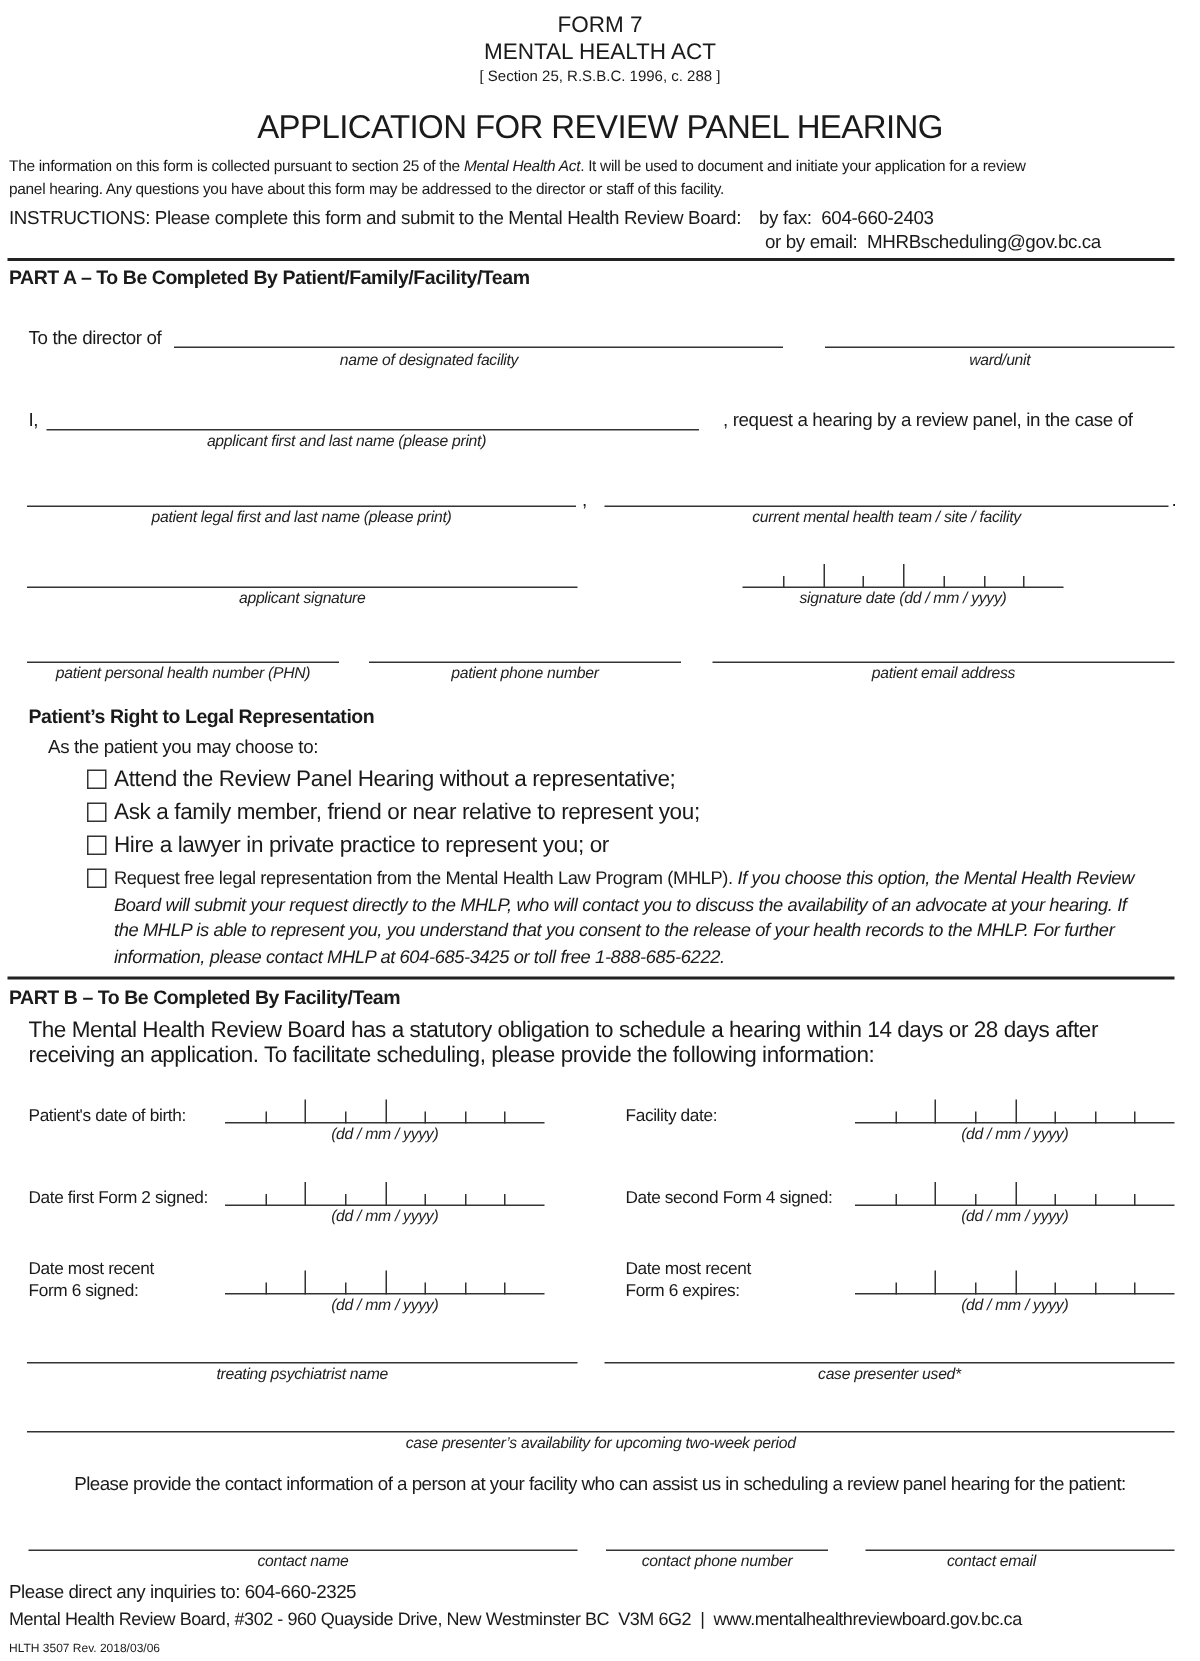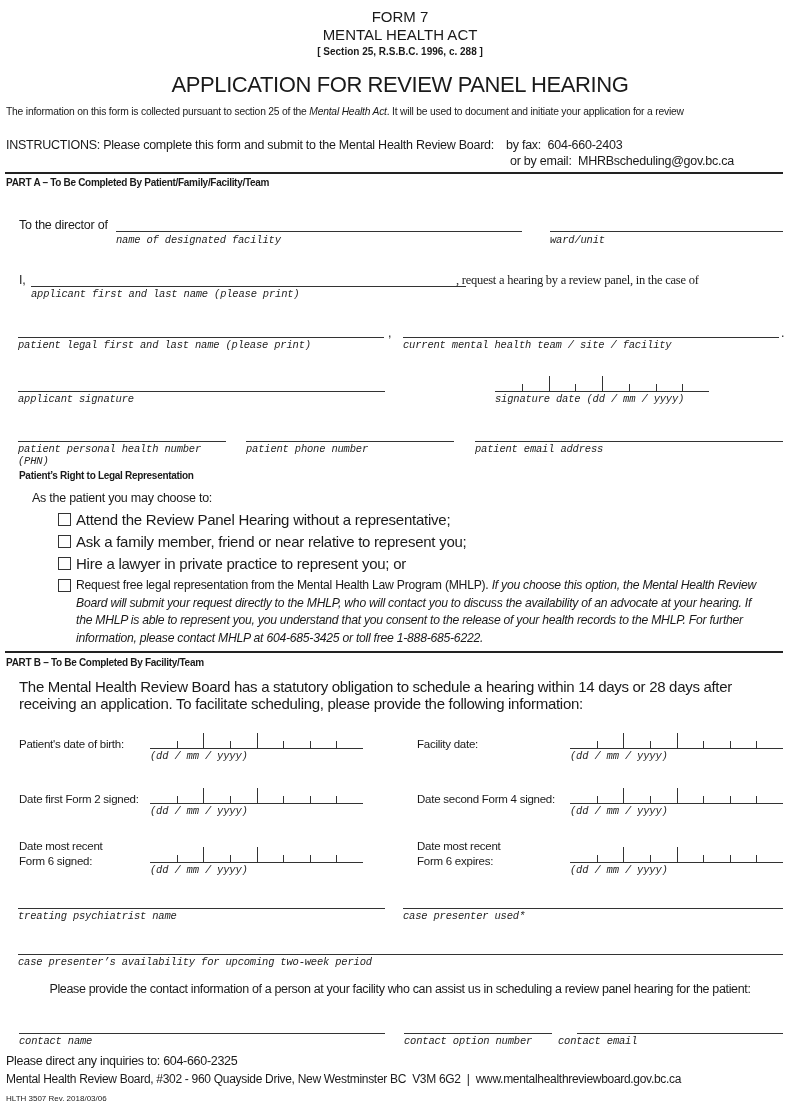--- a/index.html
+++ b/index.html
@@ -1,43 +1,44 @@
 <!DOCTYPE html>
 <html><head>
 <meta charset="utf-8">
 <style>
   html,body{margin:0;padding:0;background:#fff;}
   body{width:800px;height:1107px;position:relative;overflow:hidden;color:#1a1a1a;
        font-family:"Liberation Sans","DejaVu Sans",sans-serif;}
   .abs{position:absolute;}
-  .c{text-align:center;font-weight:bold;}
+  .c{text-align:center;}
   .b{font-weight:normal;}
   .it{font-style:italic;}
   .line{position:absolute;border-bottom:1.3px solid #333;height:0;}
-  .cap{position:absolute;font-size:10.5px;font-style:italic;text-align:left;color:#222;letter-spacing:-0.2px;font-family:Liberation Mono, monospace;}
+  .cap{position:absolute;font-size:10.5px;font-style:italic;text-align:center;color:#222;letter-spacing:-0.2px;}
   .rule{position:absolute;left:5px;width:778px;border-top:2px solid #222;}
-  .hdr{font-size:10px;font-weight:bold;letter-spacing:-0.3px;}
+  .hdr{font-size:13px;font-weight:bold;letter-spacing:-0.3px;}
   .txt{font-size:12.5px;letter-spacing:-0.25px;}
   .cb{position:absolute;width:11px;height:11px;border:1px solid #333;background:#fff;}
   .datefield{position:absolute;height:22px;}
   .datefield .base{position:absolute;left:0;right:0;bottom:0;border-bottom:1.3px solid #333;}
   .datefield .tick{position:absolute;bottom:0;width:0;border-left:1.2px solid #333;height:8px;}
   .datefield .tick.tall{height:16px;}
   .opt{position:absolute;left:76px;font-size:15px;letter-spacing:-0.25px;line-height:17.5px;}
 </style>
 </head>
 <body>
 
 <div class="abs c b" style="left:0;width:800px;top:8px;font-size:15px;">FORM 7</div>
 <div class="abs c b" style="left:0;width:800px;top:26px;font-size:15px;">MENTAL HEALTH ACT</div>
 <div class="abs c" style="left:0;width:800px;top:46px;font-size:10px;">[ Section 25, R.S.B.C. 1996, c. 288 ]</div>
 <div class="abs c b" style="left:0;width:800px;top:72px;font-size:22px;letter-spacing:-0.4px;">APPLICATION FOR REVIEW PANEL HEARING</div>
 
 <div class="abs" style="left:6px;top:104px;font-size:10.3px;line-height:15px;width:790px;letter-spacing:-0.2px;">
   <span>The information on this form is collected pursuant to section 25 of the </span><span class="it">Mental Health Act</span><span>. It will be used to document and initiate your application for a review</span><br>
+  <span>panel hearing.  Any questions you have about this form may be addressed to the director or staff of this facility.</span>
 </div>
 
 <div class="abs txt" style="left:6px;top:138px;">
   <span class="b">INSTRUCTIONS:</span>
   <span>Please complete this form and submit to the Mental Health Review Board:</span>
 </div>
 <div class="abs txt" style="left:506px;top:138px;">
   <span>by fax:</span>&nbsp;
   <span>604-660-2403</span>
 </div>
@@ -52,21 +53,21 @@
 
 <div class="abs txt" style="left:19px;top:218px;">To the director of</div>
 <div class="line" style="left:116px;width:406px;top:231px;"></div>
 <div class="cap" style="left:116px;width:340px;top:234px;">name of designated facility</div>
 <div class="line" style="left:550px;width:233px;top:231px;"></div>
 <div class="cap" style="left:550px;width:233px;top:234px;">ward/unit</div>
 
 <div class="abs txt" style="left:19px;top:273px;">I,</div>
 <div class="line" style="left:31px;width:435px;top:286px;"></div>
 <div class="cap" style="left:31px;width:400px;top:288px;">applicant first and last name (please print)</div>
-<div class="abs txt" style="left:456px;top:273px;font-family:Liberation Serif, serif;">, request a hearing by a review panel, in the case of</div>
+<div class="abs txt" style="left:482px;top:273px;">, request a hearing by a review panel, in the case of</div>
 
 <div class="line" style="left:18px;width:366px;top:337px;"></div>
 <div class="cap" style="left:18px;width:366px;top:339px;">patient legal first and last name (please print)</div>
 <div class="abs txt" style="left:388px;top:326px;">,</div>
 <div class="line" style="left:403px;width:376px;top:337px;"></div>
 <div class="cap" style="left:403px;width:376px;top:339px;">current mental health team / site / facility</div>
 <div class="abs txt" style="left:781px;top:326px;">.</div>
 
 <div class="line" style="left:18px;width:367px;top:391px;"></div>
 <div class="cap" style="left:18px;width:367px;top:393px;">applicant signature</div>
@@ -202,19 +203,19 @@
 <div class="cap" style="left:403px;width:380px;top:910px;">case presenter used*</div>
 
 <div class="line" style="left:18px;width:765px;top:954px;"></div>
 <div class="cap" style="left:18px;width:765px;top:956px;">case presenter’s availability for upcoming two-week period</div>
 
 <div class="abs b c" style="left:0;width:800px;top:982px;font-size:12.5px;letter-spacing:-0.35px;">Please provide the contact information of a person at your facility who can assist us in scheduling a review panel hearing for the patient:</div>
 
 <div class="line" style="left:19px;width:366px;top:1033px;"></div>
 <div class="cap" style="left:19px;width:366px;top:1035px;">contact name</div>
 <div class="line" style="left:404px;width:148px;top:1033px;"></div>
-<div class="cap" style="left:404px;width:148px;top:1035px;">contact option number</div>
+<div class="cap" style="left:404px;width:148px;top:1035px;">contact phone number</div>
 <div class="line" style="left:577px;width:206px;top:1033px;"></div>
 <div class="cap" style="left:558px;width:206px;top:1035px;">contact email</div>
 
 <div class="abs b" style="left:6px;top:1054px;font-size:12.5px;letter-spacing:-0.3px;">Please direct any inquiries to: 604-660-2325</div>
 <div class="abs" style="left:6px;top:1072px;font-size:12px;letter-spacing:-0.3px;white-space:pre;">Mental Health Review Board, #302 - 960 Quayside Drive, New Westminster BC  V3M 6G2  |  www.mentalhealthreviewboard.gov.bc.ca</div>
 <div class="abs" style="left:6px;top:1094px;font-size:8px;">HLTH 3507  Rev. 2018/03/06</div>
 
 </body></html>

